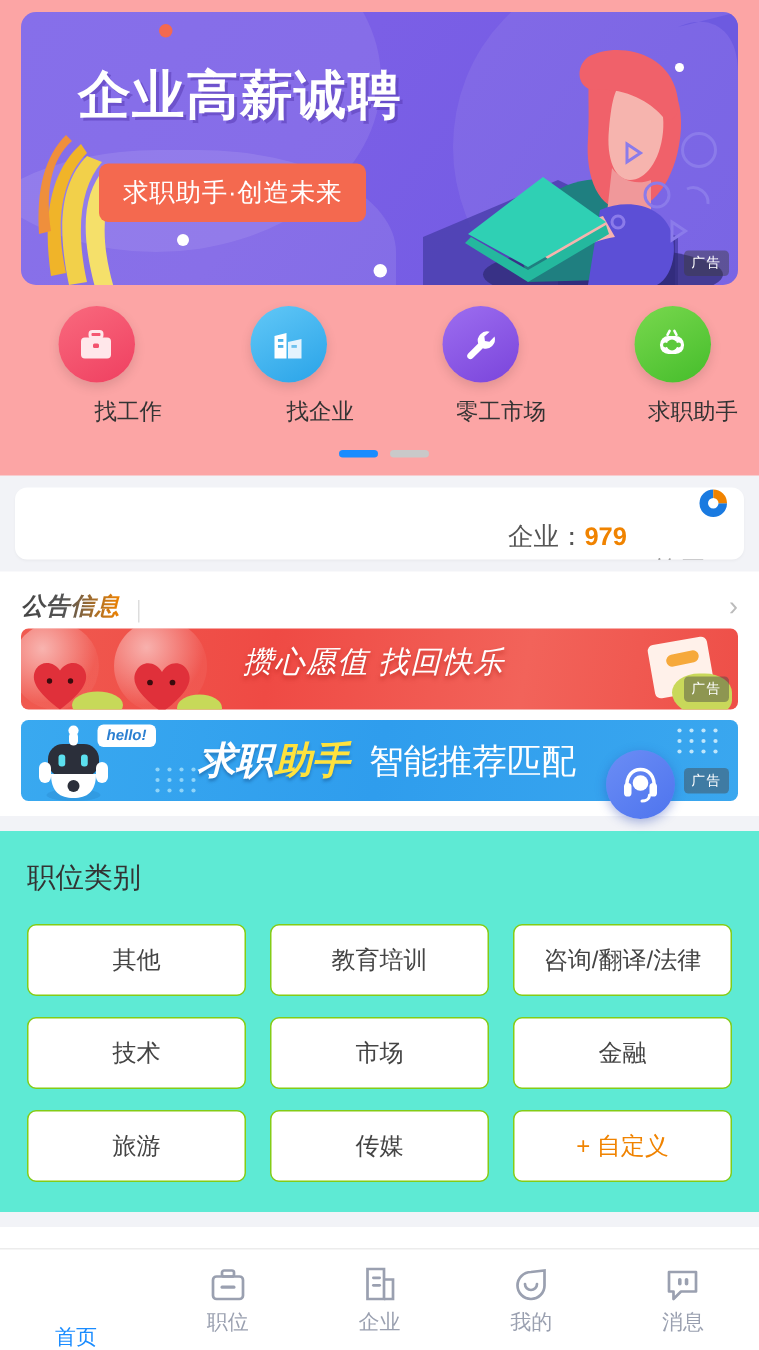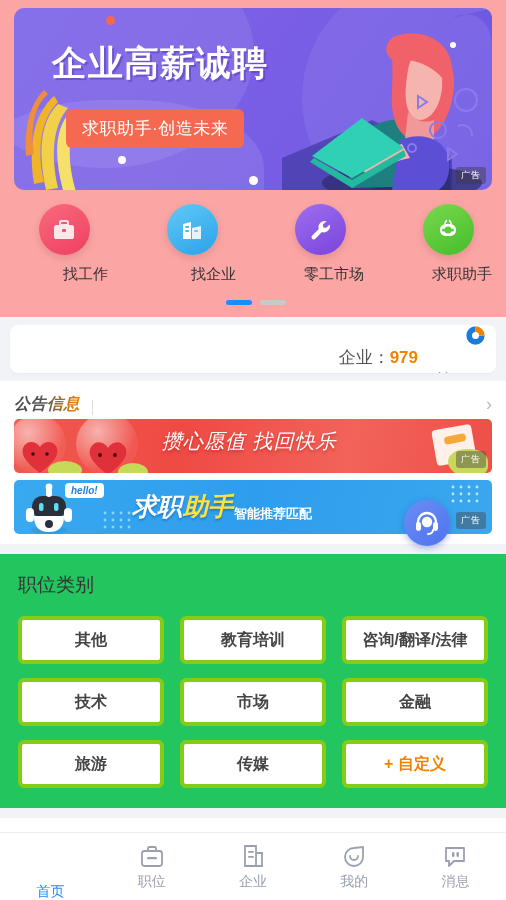--- a/index.html
+++ b/index.html
@@ -183,49 +183,49 @@
   .dots-grid { position: absolute; width: 34px; height: 20px; }
   .ad-blue-text {
     position: absolute; left: 118px; top: 10px;
     display: flex; align-items: flex-end; gap: 1px;
     white-space: nowrap;
   }
   .abt-1 { font-size: 25px; font-weight: 800; font-style: italic; color: #fff;
            text-shadow: 0 2px 2px rgba(20,80,140,0.45); }
   .abt-2 { font-size: 25px; font-weight: 800; font-style: italic; color: #ffe23d;
            text-shadow: 0 2px 2px rgba(20,80,140,0.45); }
-  .abt-3 { font-size: 13px; color: #fff; margin-left: 0; font-weight: 700; }
+  .abt-3 { font-size: 23px; color: #fff; margin-left: 12px; font-weight: 400; }
   .ad-tag-s {
     position: absolute; right: 6px; bottom: 5px;
     background: rgba(70,70,70,0.45);
     color: #fff; font-size: 9px;
     padding: 2px 5px; border-radius: 3px; letter-spacing: 1px;
   }
   .fab {
     position: absolute; right: 56px; top: 4px;
     width: 46px; height: 46px; border-radius: 50%;
     background: linear-gradient(140deg,#6b8df5,#4e74ee);
     box-shadow: 0 2px 7px rgba(40,70,180,0.4);
     display: flex; align-items: center; justify-content: center;
   }
 
   
   .cat {
-    background: #22c55e; margin-top: 10px;
+    background: #5eead4; margin-top: 10px;
     padding: 18px 18px 20px 18px;
   }
   .cat-title { font-size: 19px; color: #333; margin-bottom: 18px; }
   .cat-grid {
     display: grid; grid-template-columns: repeat(3, 1fr);
     gap: 14px 16px;
   }
   .cat-chip {
-    height: 48px; border: 4px solid #84cc16; border-radius: 6px;
+    height: 48px; border: 1px solid #84cc16; border-radius: 6px;
     display: flex; align-items: center; justify-content: center;
-    font-size: 16px; color: #444; background: #fff; font-weight: bold;
+    font-size: 16px; color: #444; background: #fff;
   }
   .cat-chip.custom { color: #f08300; }
 
   
   .latest {
     background: #fff; margin-top: 10px;
     padding: 14px 18px 0 18px;
     height: 60px; overflow: hidden;
   }
   .latest-head { display: flex; align-items: center; }

